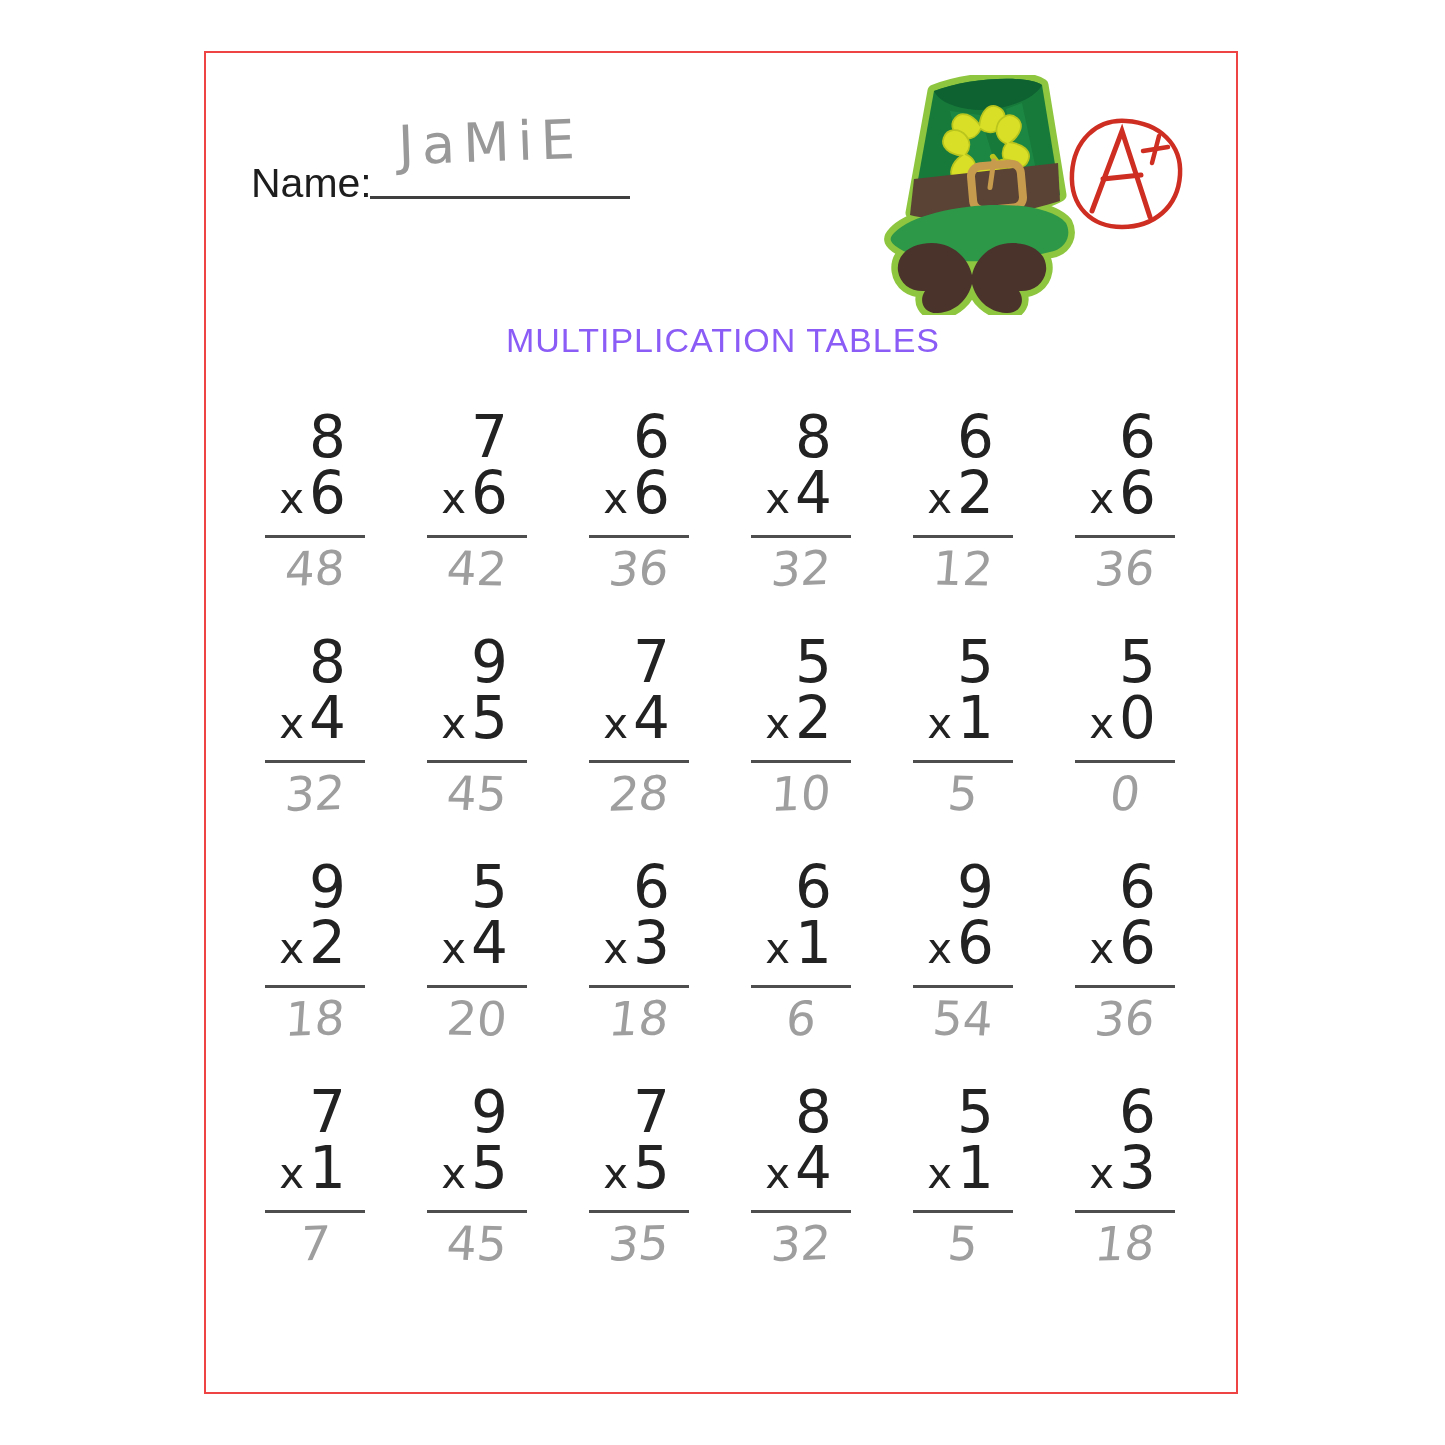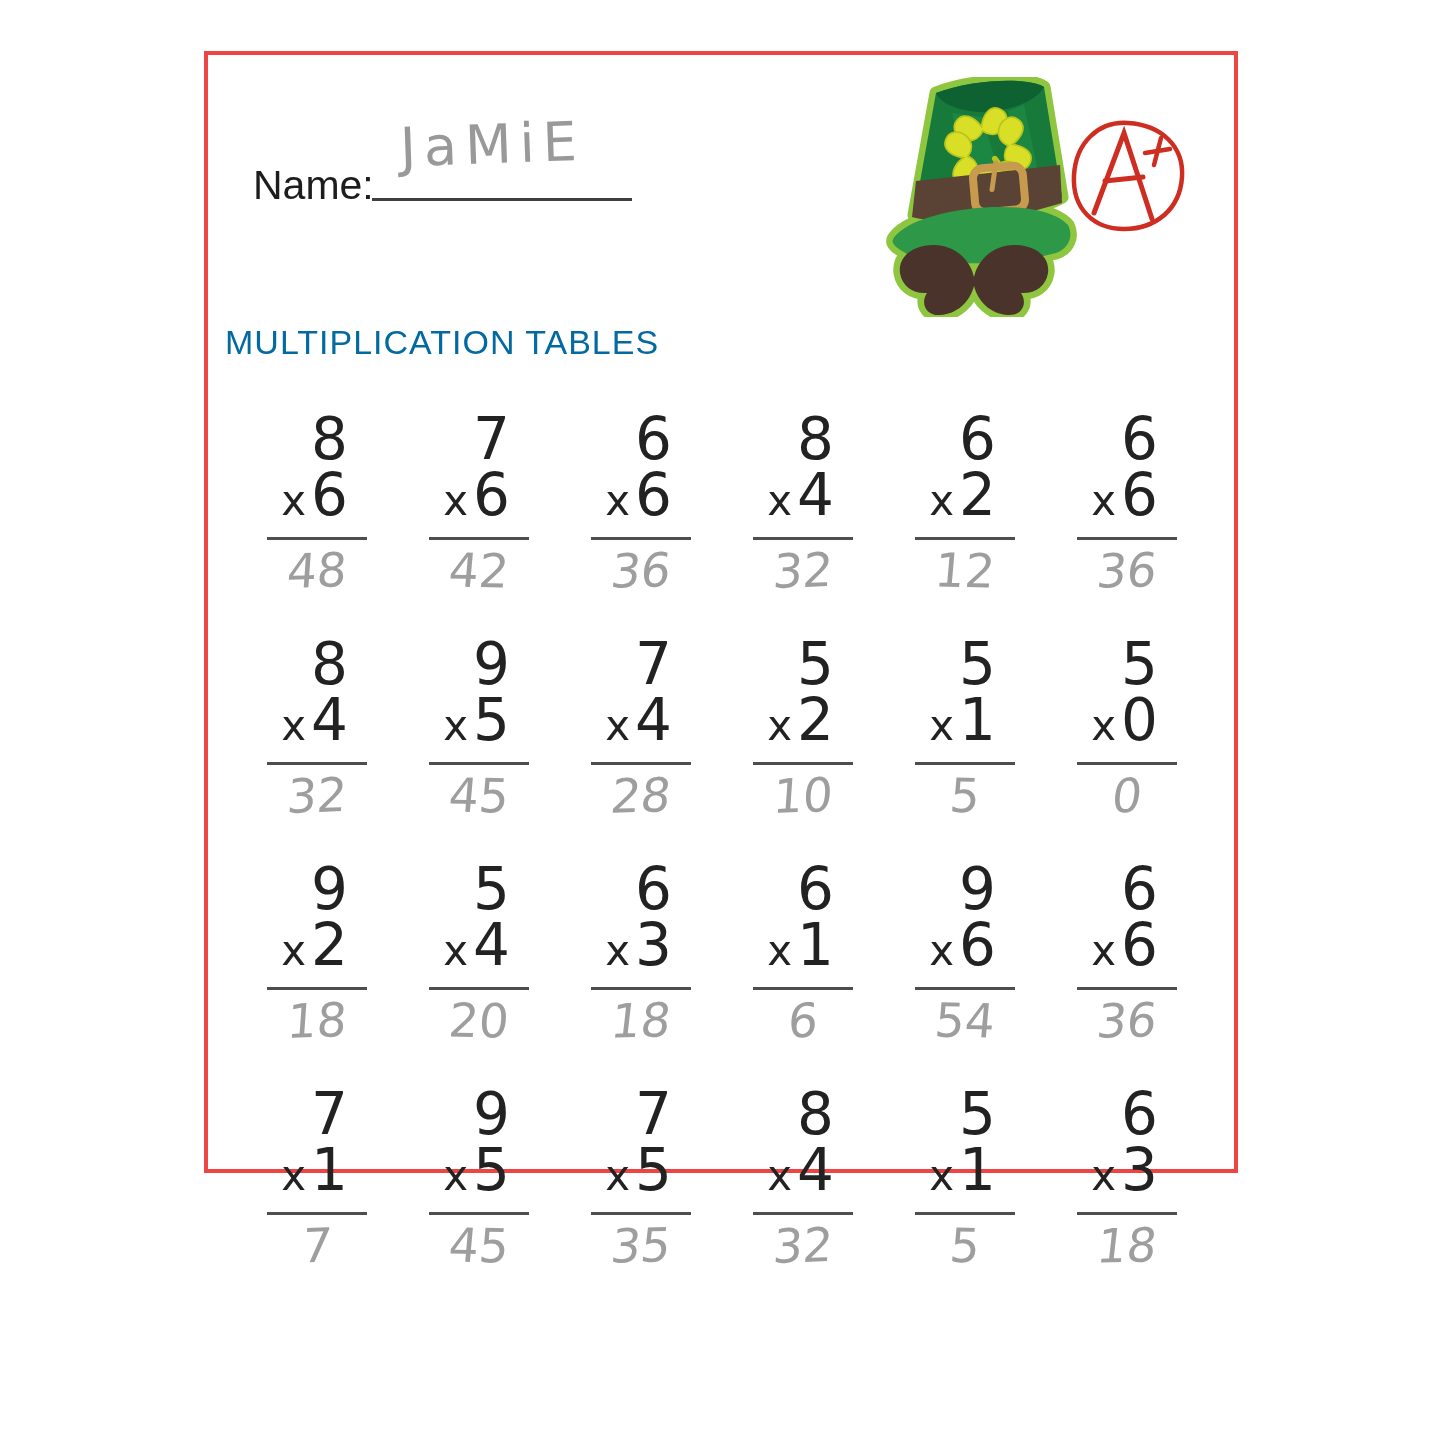--- a/index.html
+++ b/index.html
@@ -5,32 +5,32 @@
   html,body{margin:0;padding:0;}
   body{
     width:1445px;height:1445px;position:relative;background:#ffffff;
     font-family:"Liberation Sans",sans-serif;overflow:hidden;
     --outline-green:#8ec63f;--hat-green:#177a3b;--hat-dark:#0e6130;--hat-sheen:#1d8a44;
     --clover-yellow:#d8df26;--clover-line:#b9c41d;--band-brown:#5a4334;--buckle-gold:#c79b4d;
     --brim-green:#2d9848;--mustache-brown:#4a332b;--grade-red:#ce2d22;
     --ink:#222222;--hand-gray:#9e9e9e;--line-gray:#4e4e4e;
   }
   .paper{
-    position:absolute;left:204px;top:51px;width:1034px;height:1122px;
-    background:#ffffff;border:4px solid #ef4444;box-sizing:border-box;
+    position:absolute;left:204px;top:51px;width:1034px;height:1343px;
+    background:#ffffff;border:2px solid #ef4444;box-sizing:border-box;
   }
   .name-label{position:absolute;left:45px;top:106px;font-size:41px;line-height:1.2;color:#1d1d1d;}
   .name-line{position:absolute;left:164px;top:143px;width:260px;height:3px;background:#3f3f3f;}
   .name-value{
     position:absolute;left:192px;top:58px;font-size:54px;color:#999999;
     font-family:"DejaVu Sans",sans-serif;letter-spacing:8px;transform:rotate(-2deg);
   }
   .title{
-    position:absolute;left:17px;top:268px;width:100%;
-    font-size:34px;letter-spacing:1px;color:#0369a1;
+    position:absolute;left:2px;top:268px;width:100%;text-align:center;
+    font-size:34px;letter-spacing:1px;color:#8b5cf6;
   }
   .sticker{position:absolute;left:676px;top:22px;width:196px;height:240px;}
   .grade{position:absolute;left:858px;top:62px;width:128px;height:122px;}
 
   .grid{
     position:absolute;left:28px;top:357px;
     display:grid;grid-template-columns:repeat(6,162px);row-gap:52px;
   }
   .cell{width:162px;height:173px;}
   .top-num{

